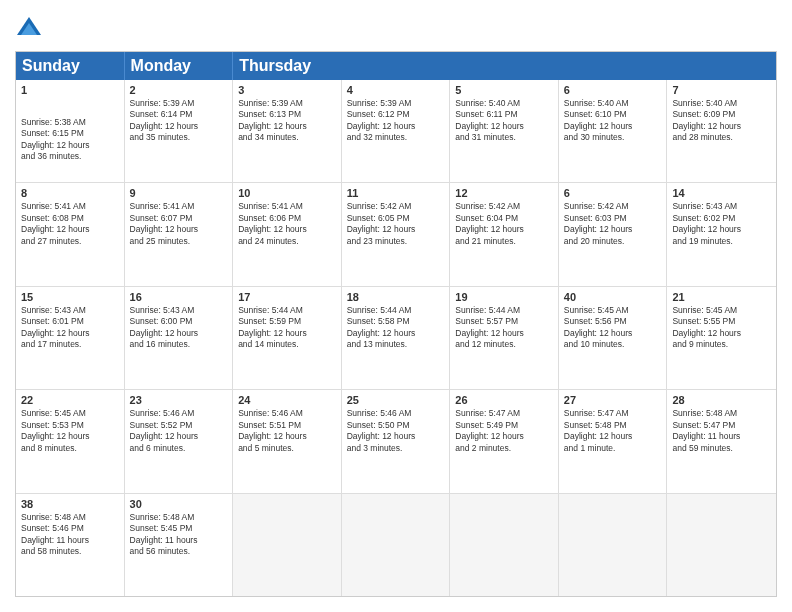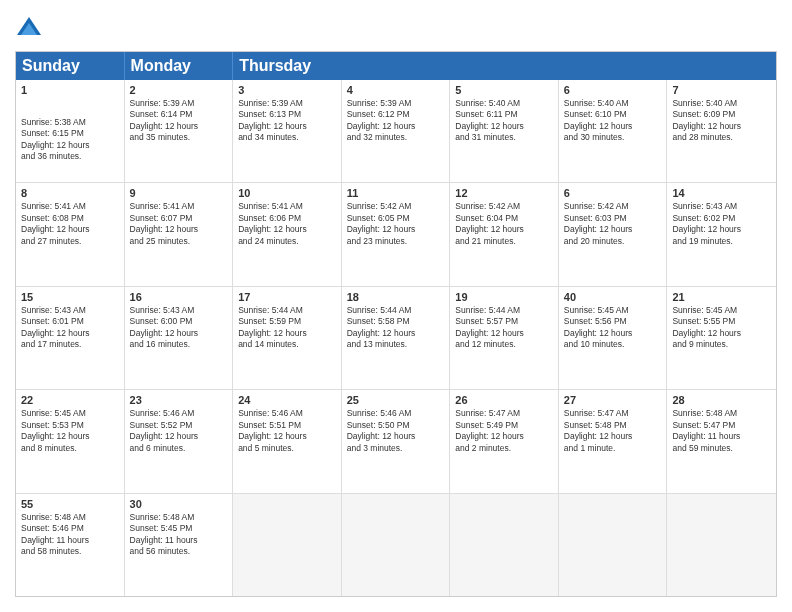--- a/index.html
+++ b/index.html
@@ -324,21 +324,21 @@
           <div class="cal-cell">
             <div class="day-num">28</div>
             <div class="cell-text" style="white-space: pre-line;">Sunrise: 5:48 AM
 Sunset: 5:47 PM
 Daylight: 11 hours
 and 59 minutes.</div>
           </div>
         </div>
         <div class="cal-row">
           <div class="cal-cell">
-            <div class="day-num">55</div>
+            <div class="day-num">38</div>
             <div class="cell-text" style="white-space: pre-line;">Sunrise: 5:48 AM
 Sunset: 5:46 PM
 Daylight: 11 hours
 and 58 minutes.</div>
           </div>
           <div class="cal-cell">
             <div class="day-num">30</div>
             <div class="cell-text" style="white-space: pre-line;">Sunrise: 5:48 AM
 Sunset: 5:45 PM
 Daylight: 11 hours

